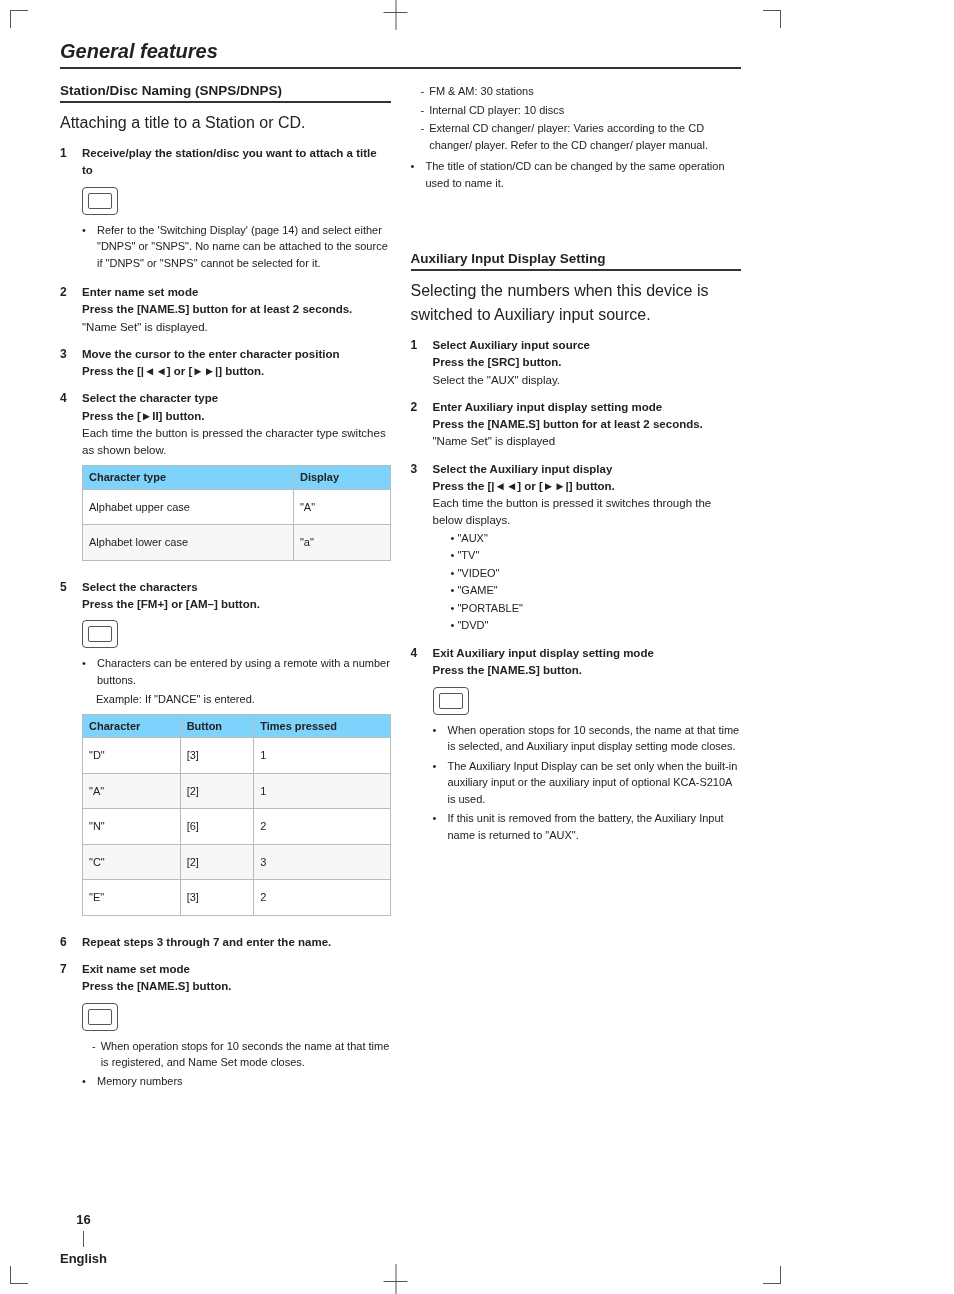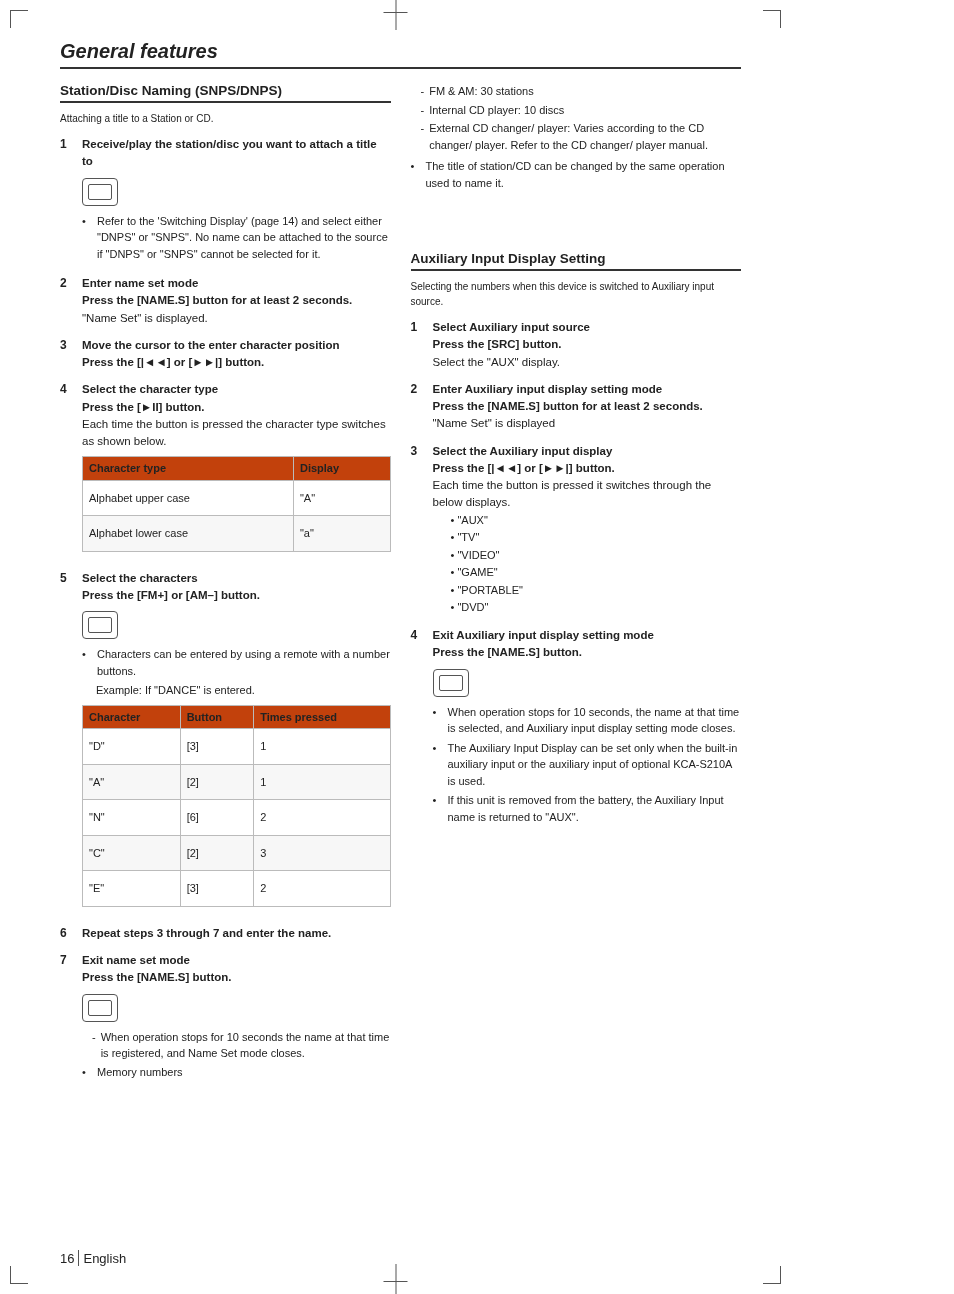--- a/index.html
+++ b/index.html
@@ -69,21 +69,21 @@
 
     
     .section-heading {
       font-size: 13.5px;
       font-weight: bold;
       border-bottom: 2px solid #333;
       padding-bottom: 3px;
       margin-bottom: 8px;
     }
     .section-subtext {
-      font-size: 10px;
+      font-size: 16px;
       margin-bottom: 10px;
       line-height: 1.5;
     }
 
     
     .step {
       display: flex;
       gap: 8px;
       margin-bottom: 10px;
     }
@@ -139,42 +139,43 @@
     }
 
     
     .data-table {
       width: 100%;
       border-collapse: collapse;
       font-size: 11px;
       margin: 6px 0 8px 0;
     }
     .data-table th {
-      background: #c2410c;
+      background: #7dd3fc;
       border: 1px solid #bbb;
       padding: 3px 6px;
       text-align: left;
       font-weight: bold;
     }
     .data-table td {
       border: 1px solid #bbb;
       padding: 9px 6px;
     }
     .data-table tr:nth-child(even) td { background: #f7f7f7; }
 
     
     .page-footer {
       position: absolute;
       bottom: 28px;
       left: 60px;
       font-size: 13px;
-      font-weight: normal;
+      font-weight: bold;
       display: flex;
       align-items: center;
       gap: 4px;
+      flex-direction: column;
     }
     .footer-divider {
       width: 1px;
       height: 16px;
       background: #555;
       display: inline-block;
     }
 
     
     .right-section-gap { margin-top: 60px; }

